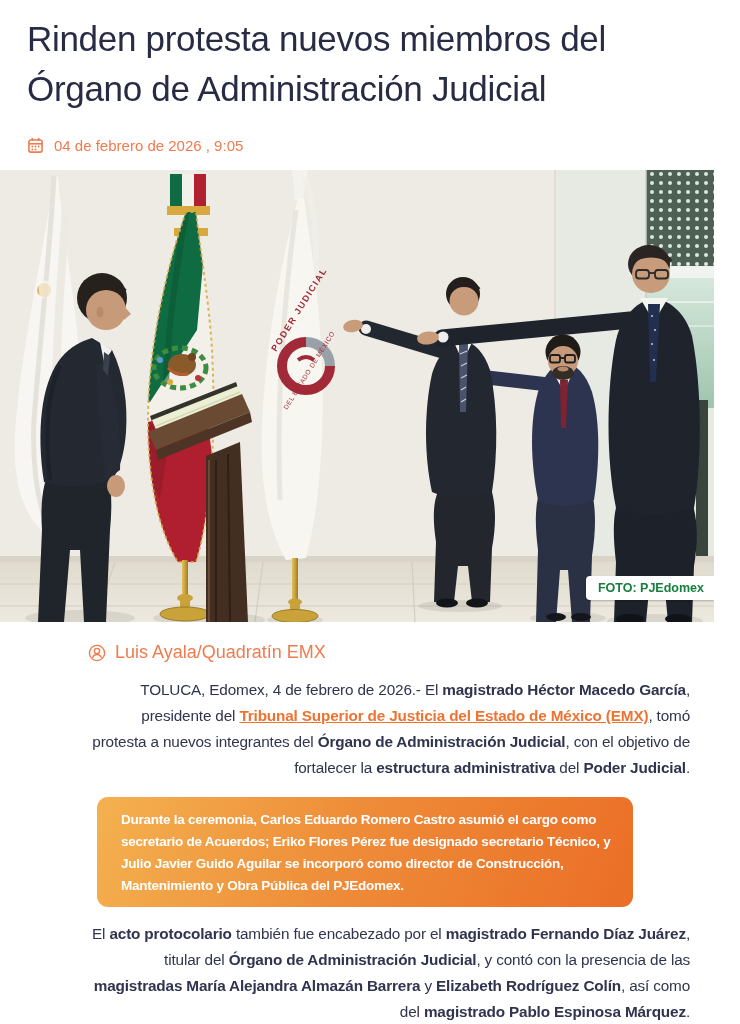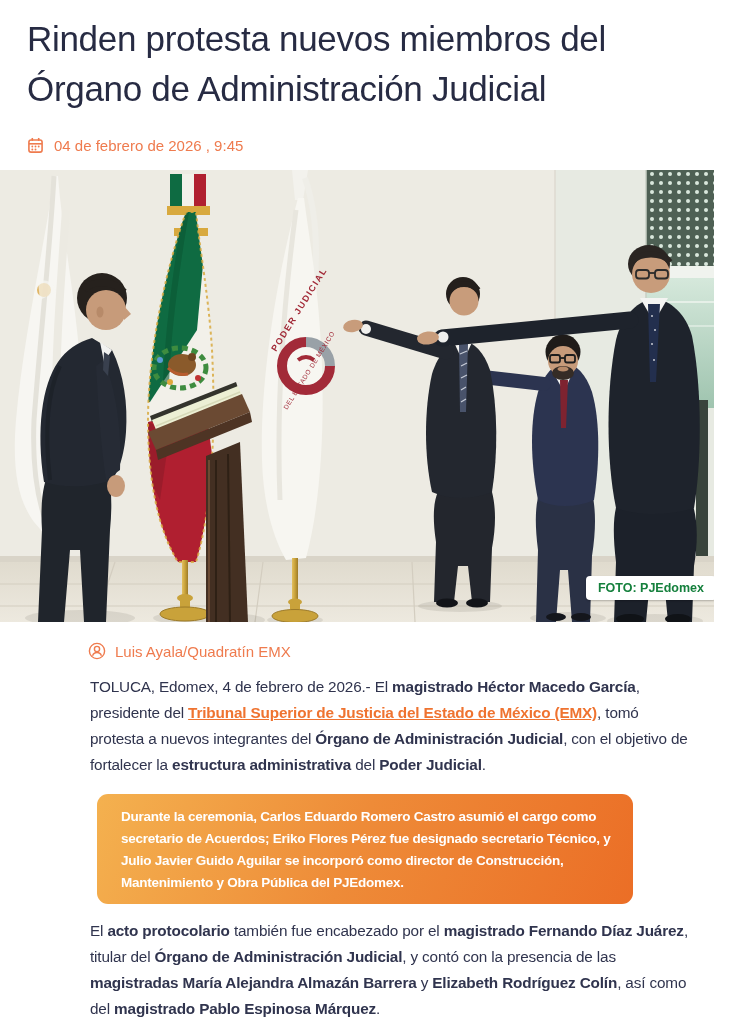--- a/index.html
+++ b/index.html
@@ -25,25 +25,25 @@
   .photo-wrap svg{display:block;}
   .credit-badge{
     position:absolute;right:-2px;bottom:22px;
     background:#ffffff;color:#15803d;
     font-size:12.5px;font-weight:bold;
     padding:5px 12px;border-radius:4px;
     box-shadow:0 1px 2px rgba(0,0,0,.25);
   }
   .byline-row{
     margin:20px 0 0 88px;display:flex;align-items:center;gap:9px;
-    color:var(--accent-soft,#EF7B4E);font-size:15px;
+    color:var(--accent-soft,#EF7B4E);font-size:18px;
   }
   .body-par{
     margin:14px 0 0 90px;width:600px;
-    font-size:15.3px;line-height:26px;letter-spacing:-0.15px;
+    font-size:15.3px;line-height:26px;letter-spacing:-0.15px;text-align:right;
   }
   .body-par .b{font-weight:bold;}
   .inline-link{
     color:var(--accent-link,#EF7330);font-weight:bold;
     text-decoration:underline;cursor:pointer;
   }
   .highlight-box{
     margin:16px 0 0 97px;width:536px;box-sizing:border-box;
     padding:12px 22px 10px 24px;border-radius:11px;
     background:linear-gradient(112deg,var(--box-from,#F4B14F) 0%,#EE8B38 48%,var(--box-to,#EB6E26) 100%);
@@ -64,21 +64,21 @@
     <line x1="5" y1="0.9" x2="5" y2="3.6"></line>
     <line x1="11" y1="0.9" x2="11" y2="3.6"></line>
     <g stroke="none" fill="#EF7B4E">
       <circle cx="5" cy="9" r="0.9"></circle>
         <circle cx="8" cy="9" r="0.9"></circle>
         <circle cx="11" cy="9" r="0.9"></circle>
       <circle cx="5" cy="11.8" r="0.9"></circle>
         <circle cx="8" cy="11.8" r="0.9"></circle>
     </g>
   </svg>
-  <span>04 de febrero de 2026 , 9:45</span>
+  <span>04 de febrero de 2026 , 9:05</span>
 </div>
 
 <figure class="photo-wrap" style="margin-left:0;margin-right:0;margin-bottom:0;">
   <svg width="714" height="452" viewBox="0 0 714 452">
     <defs>
       <pattern id="dots" width="9" height="9" patternUnits="userSpaceOnUse">
         <circle cx="4" cy="4" r="2" fill="#D9E7DC"></circle>
       </pattern>
       <linearGradient id="glassG" x1="0" y1="0" x2="0" y2="1">
         <stop offset="0" stop-color="#D5E8DB"></stop>

